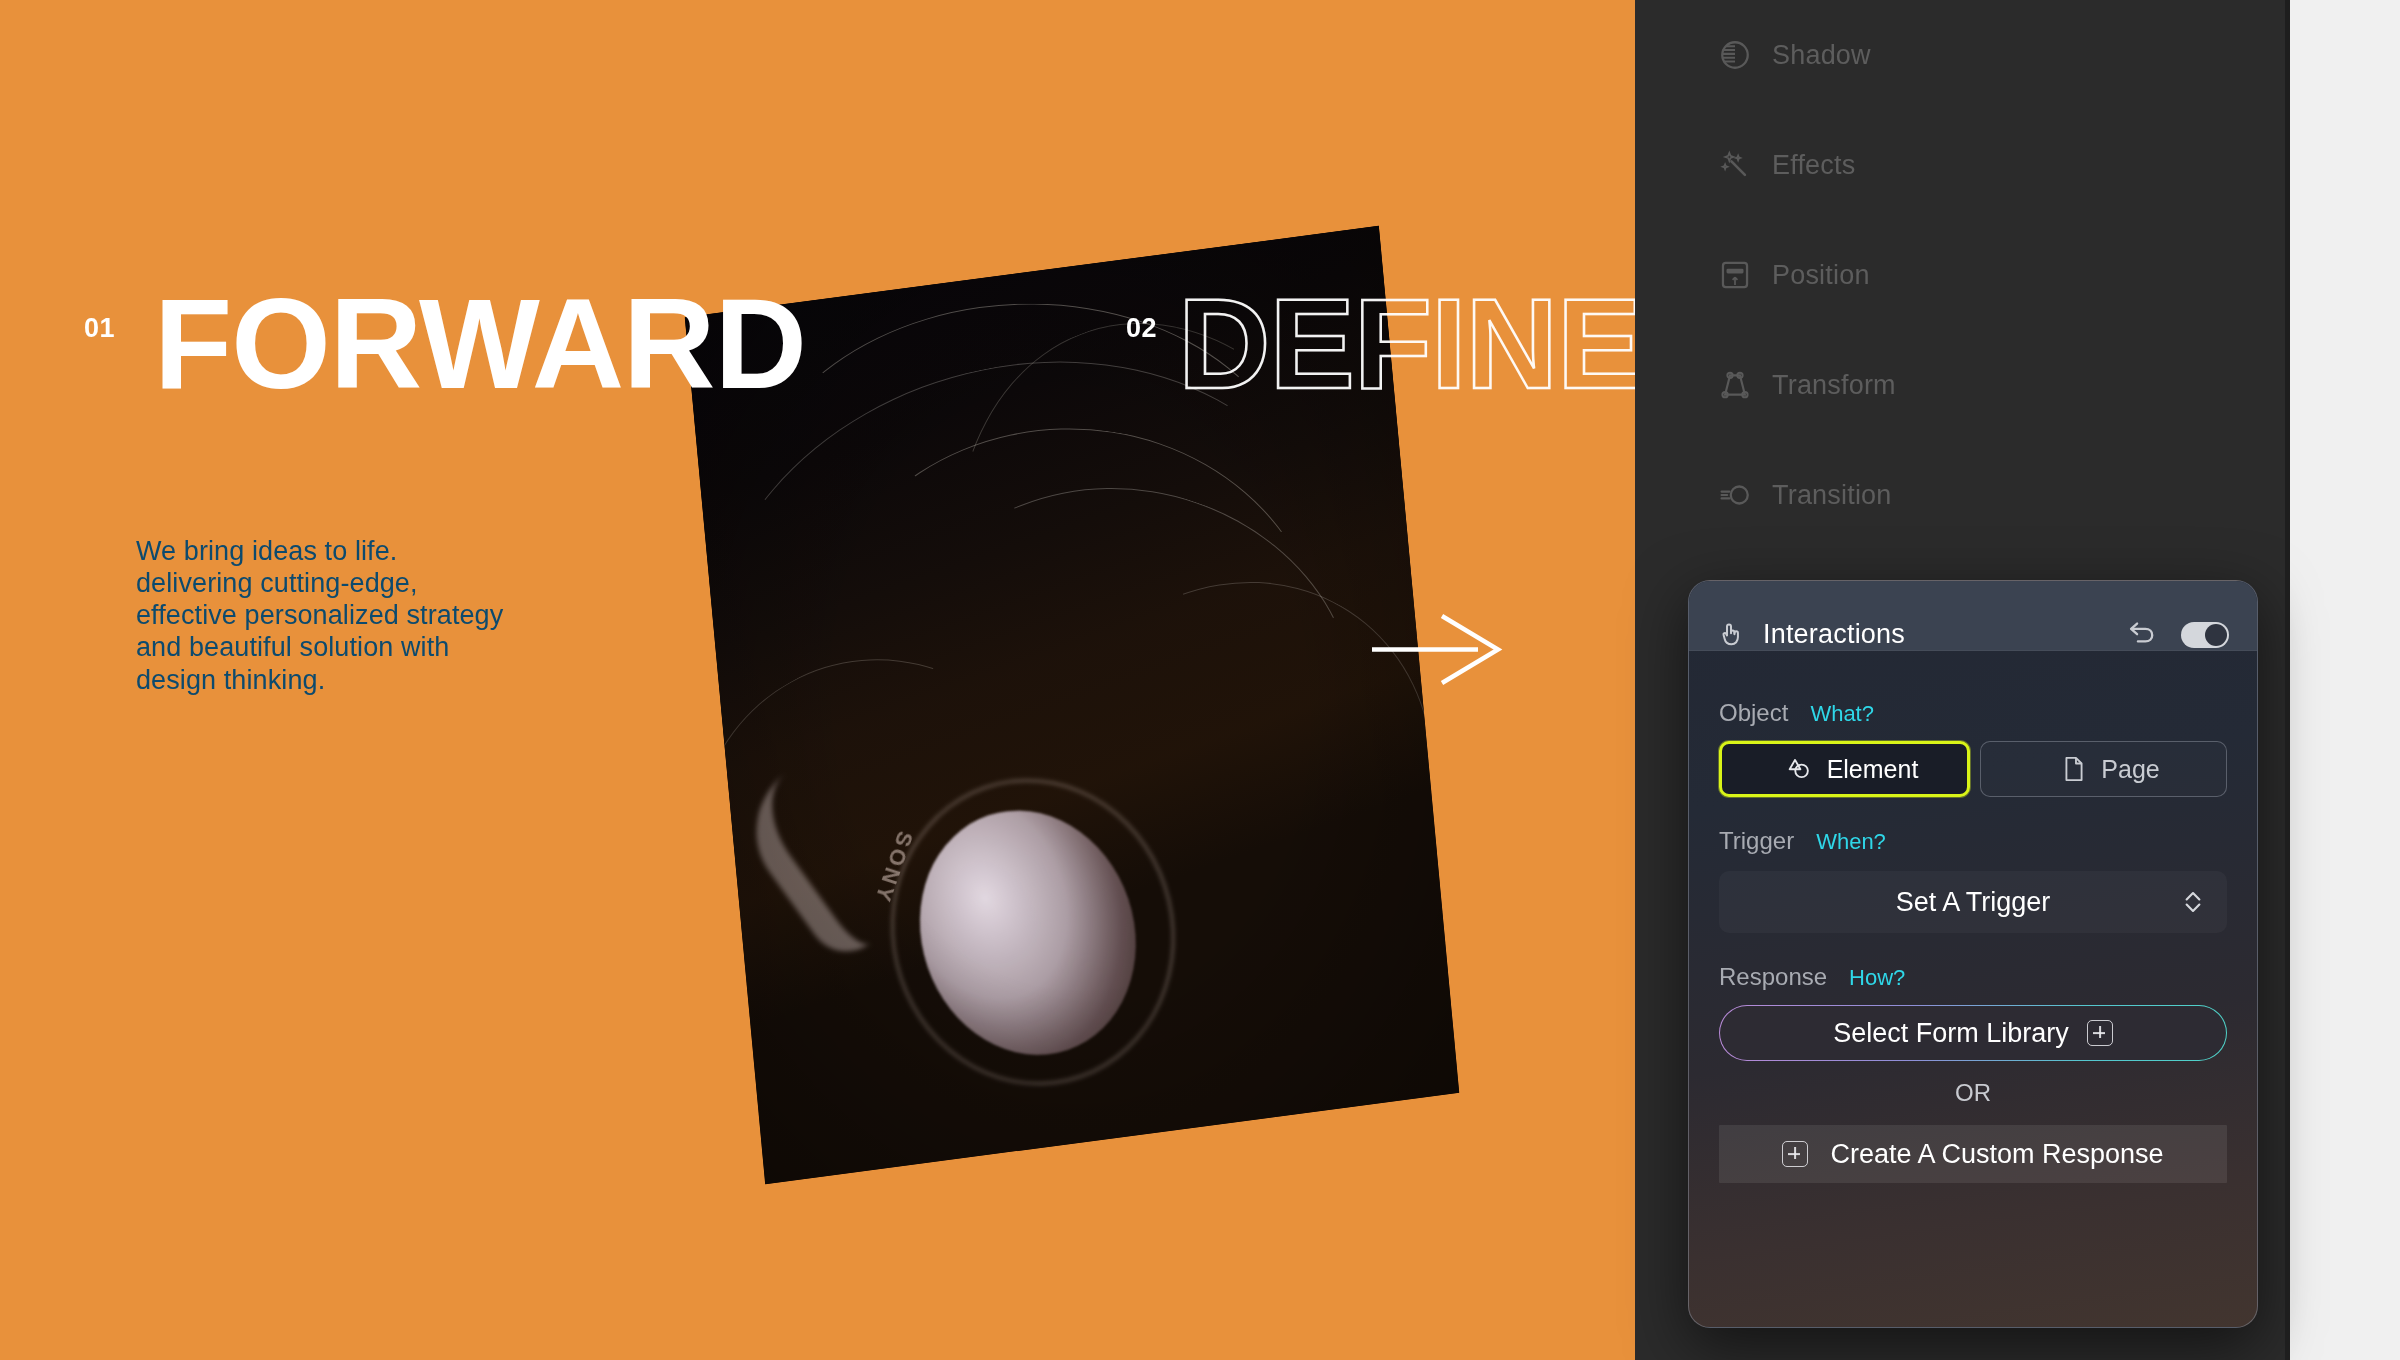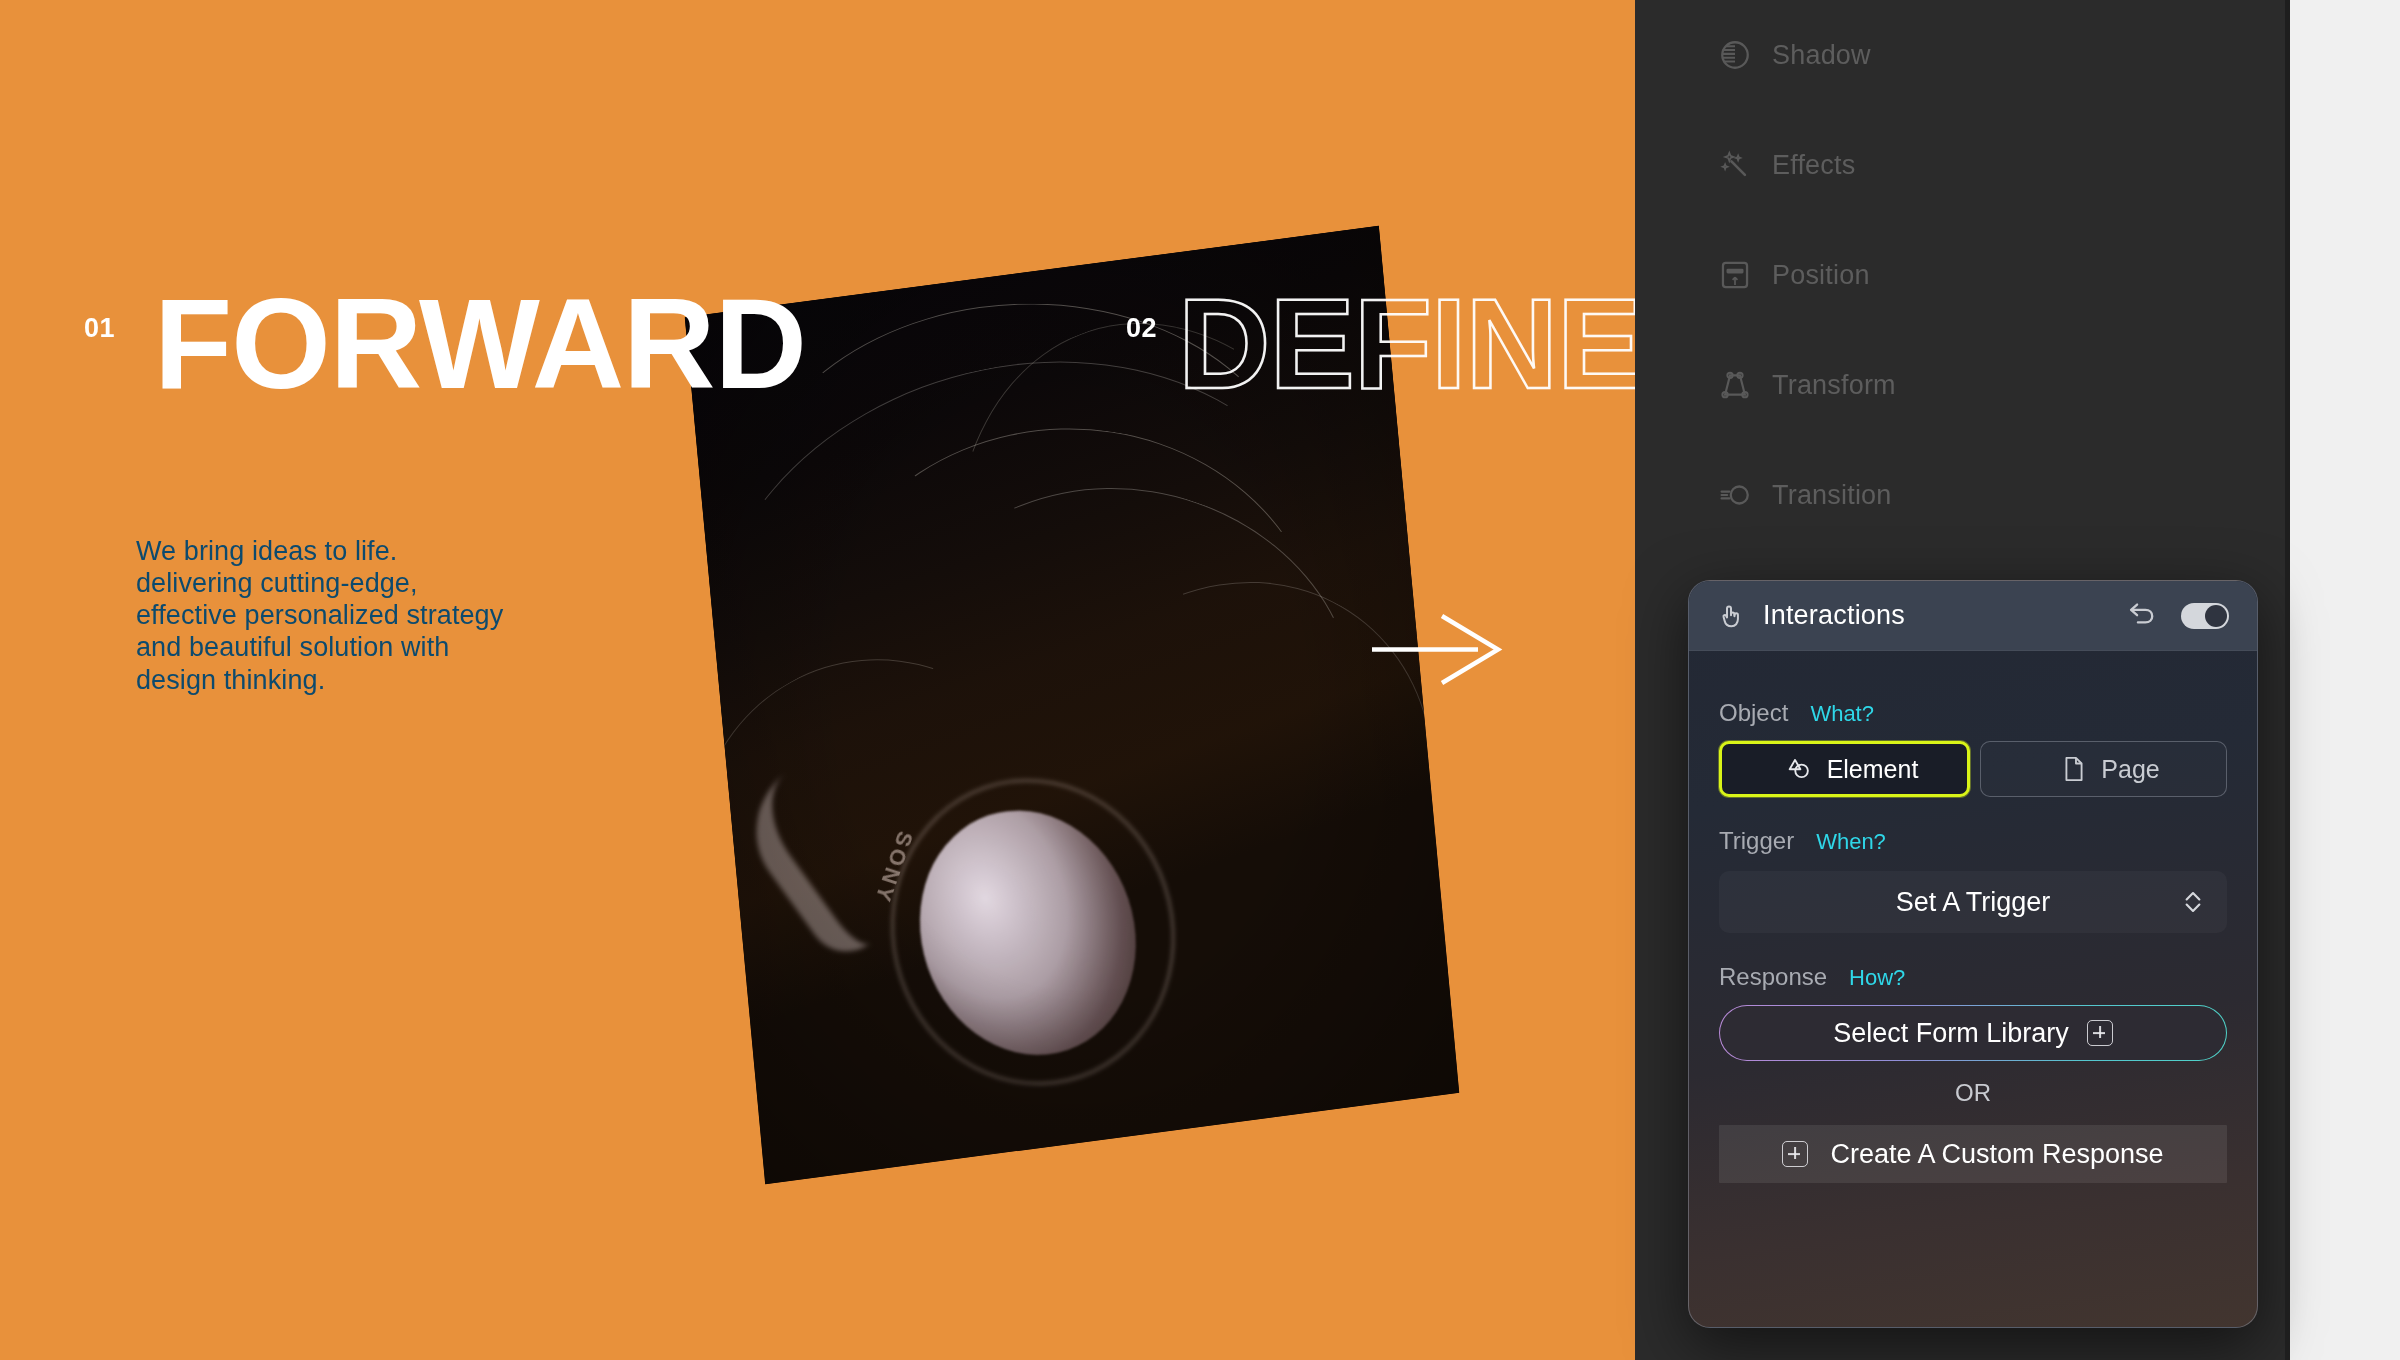--- a/index.html
+++ b/index.html
@@ -122,21 +122,21 @@
 
   
   .icard {
     position:absolute; left:53px; top:580px; width:570px; height:748px;
     border-radius:22px; overflow:hidden;
     border:1.5px solid rgba(150,158,172,.45);
     box-shadow:0 18px 60px rgba(0,0,0,.55);
     background:linear-gradient(172deg,#232834 0%, #242a36 28%, #2c2a31 60%, #3a3030 82%, #42352f 100%);
   }
   .icard-head {
-    height:70px; display:flex; align-items:center; gap:16px;
+    height:70px; display:flex; align-items:flex-end; gap:16px;
     padding:0 28px 0 26px;
     background:#3b4351;
     border-bottom:1px solid rgba(255,255,255,.05);
   }
   .icard-title { color:#fff; font-size:27px; font-weight:400; letter-spacing:.2px; flex:1; }
   .head-actions { display:flex; align-items:center; gap:22px; }
   .toggle {
     width:48px; height:26px; border-radius:14px; background:#d4d7dc;
     position:relative;
   }

